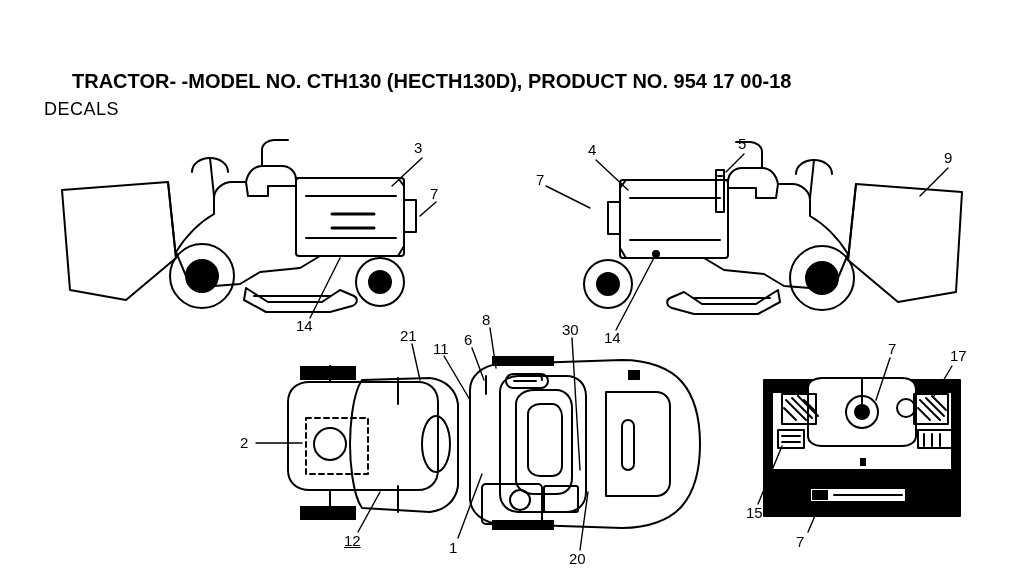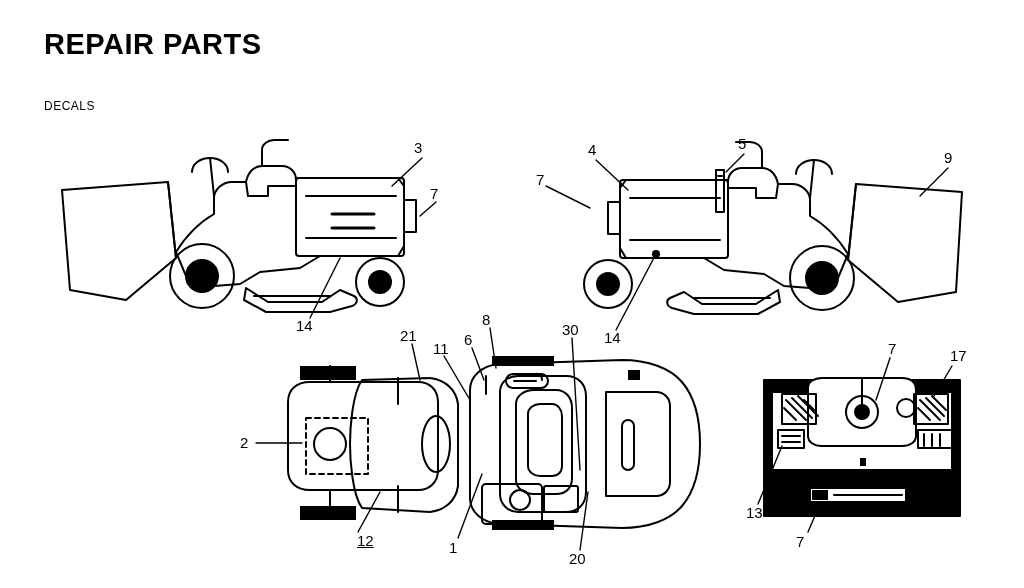--- a/index.html
+++ b/index.html
@@ -28,21 +28,21 @@
     position: absolute;
     left: 72px;
     top: 70px;
     font-size: 20px;
     font-weight: bold;
   }
   .section-label {
     position: absolute;
     left: 44px;
     top: 99px;
-    font-size: 12px;
+    font-size: 18px;
     letter-spacing: 0.5px;
   }
   .callout {
     position: absolute;
     font-size: 15px;
     font-family: "Liberation Sans", sans-serif;
     color: #000000;
     line-height: 1;
     white-space: nowrap;
   }
@@ -53,21 +53,21 @@
     width: 1024px;
     height: 588px;
   }
   .art svg { display: block; }
 </style>
 </head>
 <body>
 
 <div id="page">
 
-  <div class="title">REPAIR PARTS</div>
+  <div class="subtitle">TRACTOR- -MODEL NO. CTH130 (HECTH130D), PRODUCT NO. 954 17 00-18</div>
   <div class="section-label">DECALS</div>
 
   <div class="art">
     <svg width="1024" height="588" viewBox="0 0 1024 588" xmlns="http://www.w3.org/2000/svg">
       <g fill="none" stroke="#000000" stroke-width="2" stroke-linejoin="round" stroke-linecap="round">
 
         <g>
 
           <path d="M62 190 L168 182 L176 258 L126 300 L70 290 Z"></path>
           <path d="M168 182 L176 258"></path>
@@ -266,21 +266,21 @@
   <div class="callout" style="left:738px; top:136px;">5</div>
   <div class="callout" style="left:536px; top:172px;">7</div>
   <div class="callout" style="left:944px; top:150px;">9</div>
   <div class="callout" style="left:604px; top:330px;">14</div>
   <div class="callout" style="left:400px; top:328px;">21</div>
   <div class="callout" style="left:433px; top:341px;">11</div>
   <div class="callout" style="left:464px; top:332px;">6</div>
   <div class="callout" style="left:482px; top:312px;">8</div>
   <div class="callout" style="left:562px; top:322px;">30</div>
   <div class="callout" style="left:240px; top:435px;">2</div>
-  <div class="callout" style="left:357px; top:533px;text-decoration:underline;">12</div>
+  <div class="callout" style="left:344px; top:533px;text-decoration:underline;">12</div>
   <div class="callout" style="left:449px; top:540px;">1</div>
   <div class="callout" style="left:569px; top:551px;">20</div>
   <div class="callout" style="left:888px; top:341px;">7</div>
   <div class="callout" style="left:950px; top:348px;">17</div>
-  <div class="callout" style="left:746px; top:505px;">13</div>
+  <div class="callout" style="left:746px; top:505px;">15</div>
   <div class="callout" style="left:796px; top:534px;">7</div>
 
 </div>
 
 </body></html>

